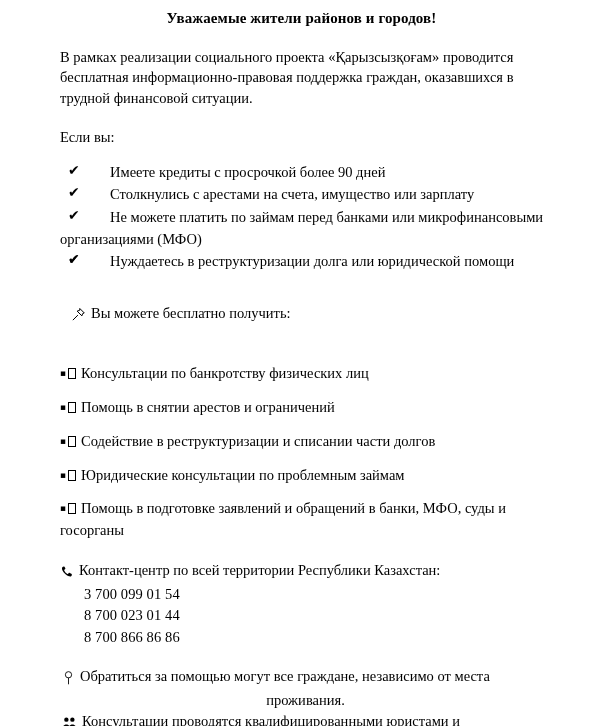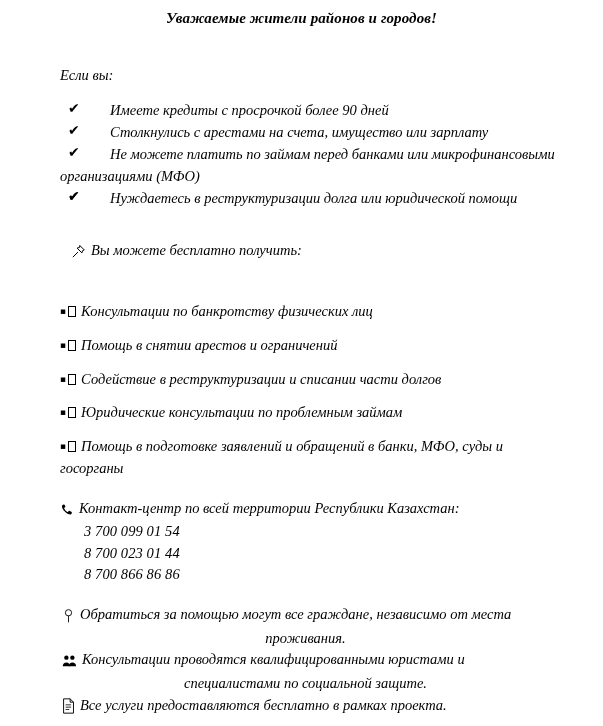--- a/index.html
+++ b/index.html
@@ -17,21 +17,20 @@
     font-size: 14.5px;
     line-height: 1.43;
     -webkit-font-smoothing: none;
   }
   .page {
     position: relative;
     width: 603px;
     height: 726px;
     box-sizing: border-box;
     padding: 0;
-    font-style: italic;
   }
 
   
   .doc-title {
     margin: 0;
     padding: 9px 0 0 0;
     text-align: center;
     font-weight: bold;
     font-size: 15px;
     line-height: 1.3;
@@ -155,20 +154,21 @@
 </style>
 </head>
 <body>
 
 <div class="page">
 
   <h1 class="doc-title">Уважаемые жители районов и городов!</h1>
 
   <div class="gap-18"></div>
 
+  <p class="para">В рамках реализации социального проекта «Қарызсызқоғам» проводится бесплатная информационно-правовая поддержка граждан, оказавшихся в трудной финансовой ситуации.</p>
 
   <div class="gap-18"></div>
 
   <p class="block">Если вы:</p>
 
   <div class="gap-14"></div>
 
   <ul class="check-list">
     <li class="check-item">
       <span class="check-mark">✔</span>

